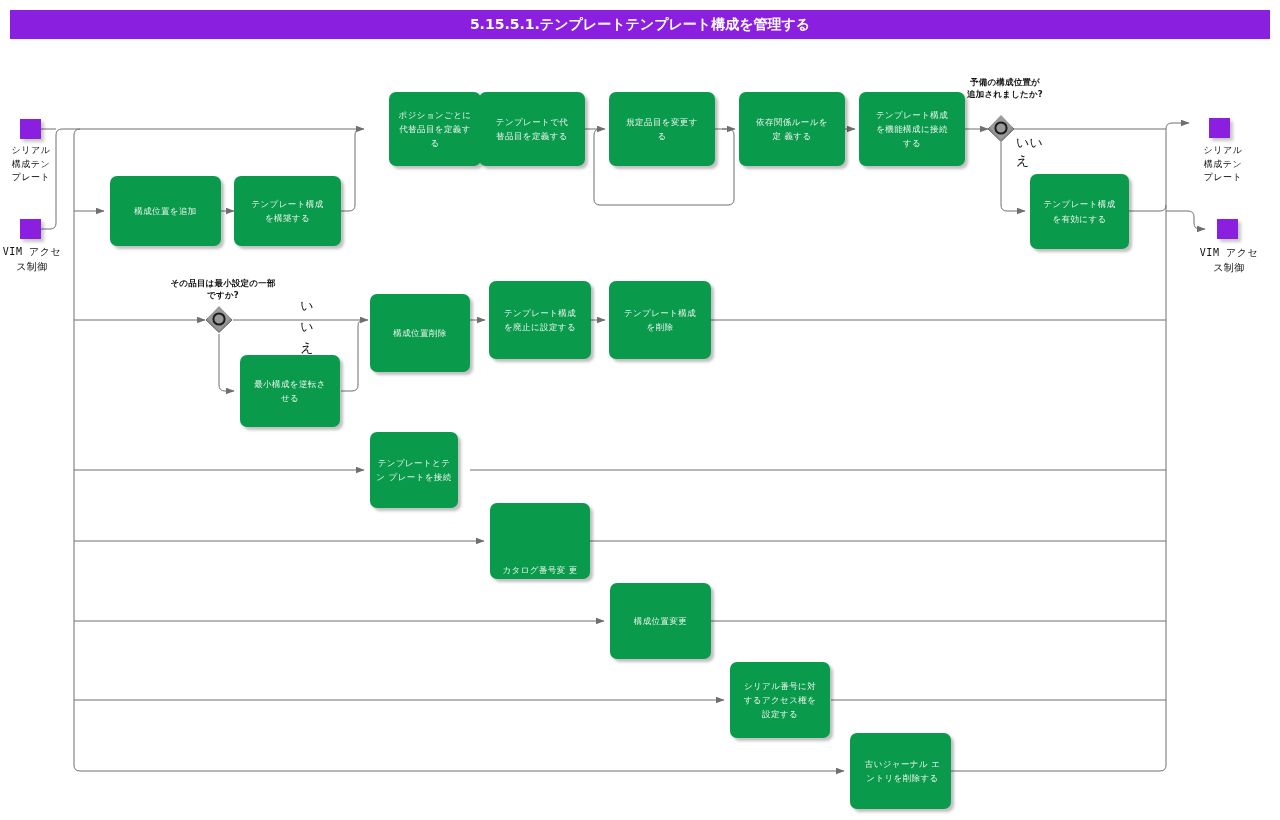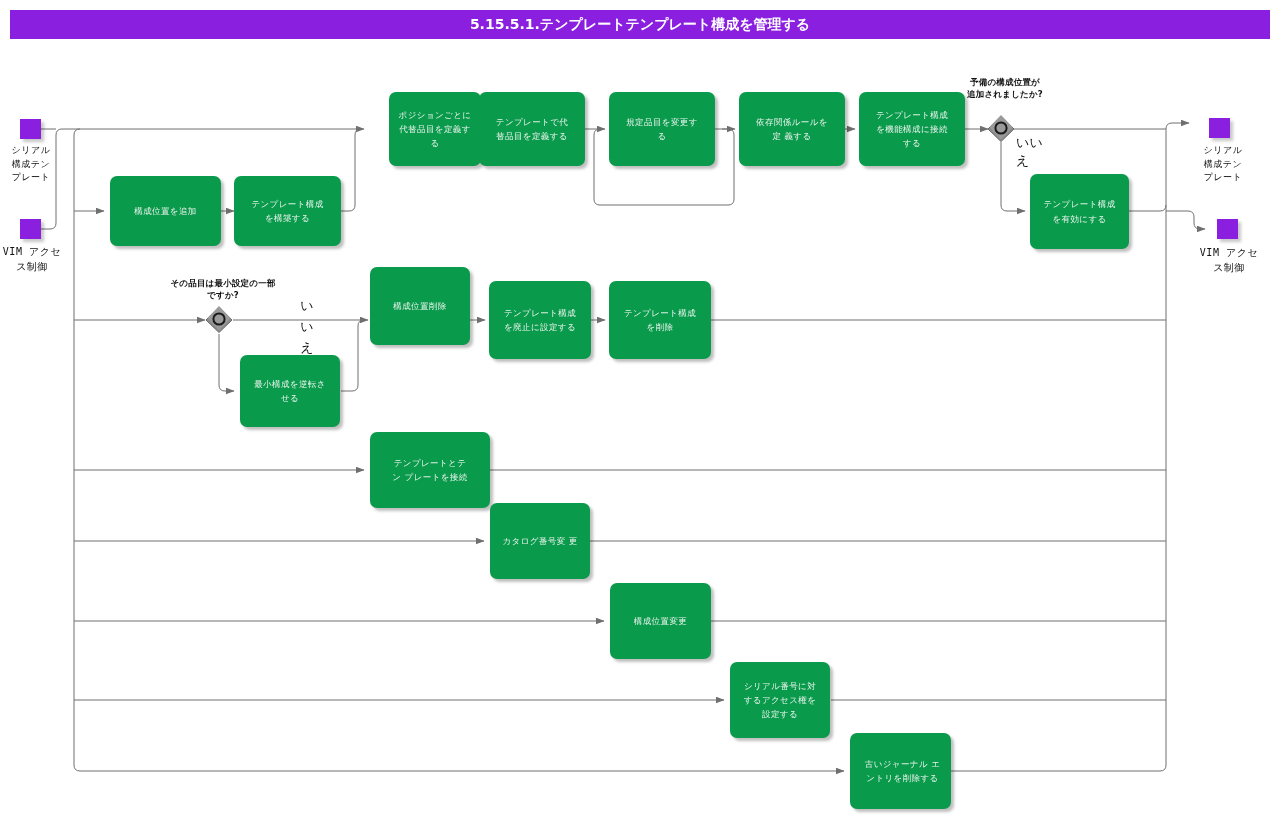--- a/index.html
+++ b/index.html
@@ -166,41 +166,41 @@
   </div>
 
   <div class="node" style="left:859px;top:92px;width:106px;height:74px;">
     <span>テンプレート構成<br>を機能構成に接続<br>する</span>
   </div>
 
   <div class="node" style="left:1030px;top:174px;width:99px;height:75px;">
     <span>テンプレート構成<br>を有効にする</span>
   </div>
 
-  <div class="node" style="left:370px;top:267px;width:100px;height:78px;">
+  <div class="node" style="left:370px;top:294px;width:100px;height:78px;">
     <span>構成位置削除</span>
   </div>
 
   <div class="node" style="left:489px;top:281px;width:102px;height:78px;">
     <span>テンプレート構成<br>を廃止に設定する</span>
   </div>
 
   <div class="node" style="left:609px;top:281px;width:102px;height:78px;">
     <span>テンプレート構成<br>を削除</span>
   </div>
 
   <div class="node" style="left:240px;top:355px;width:100px;height:72px;">
     <span>最小構成を逆転さ<br>せる</span>
   </div>
 
-  <div class="node" style="left:370px;top:432px;width:120px;height:76px;">
+  <div class="node" style="left:370px;top:432px;width:88px;height:76px;">
     <span>テンプレートとテ<br>ン プレートを接続</span>
   </div>
 
-  <div class="node" style="left:490px;top:503px;width:100px;height:76px;">
+  <div class="node" style="left:490px;top:503px;width:100px;height:76px;align-items:flex-end;">
     <span>カタログ番号変 更</span>
   </div>
 
   <div class="node" style="left:610px;top:583px;width:101px;height:76px;">
     <span>構成位置変更</span>
   </div>
 
   <div class="node" style="left:730px;top:662px;width:100px;height:76px;">
     <span>シリアル番号に対<br>するアクセス権を<br>設定する</span>
   </div>

